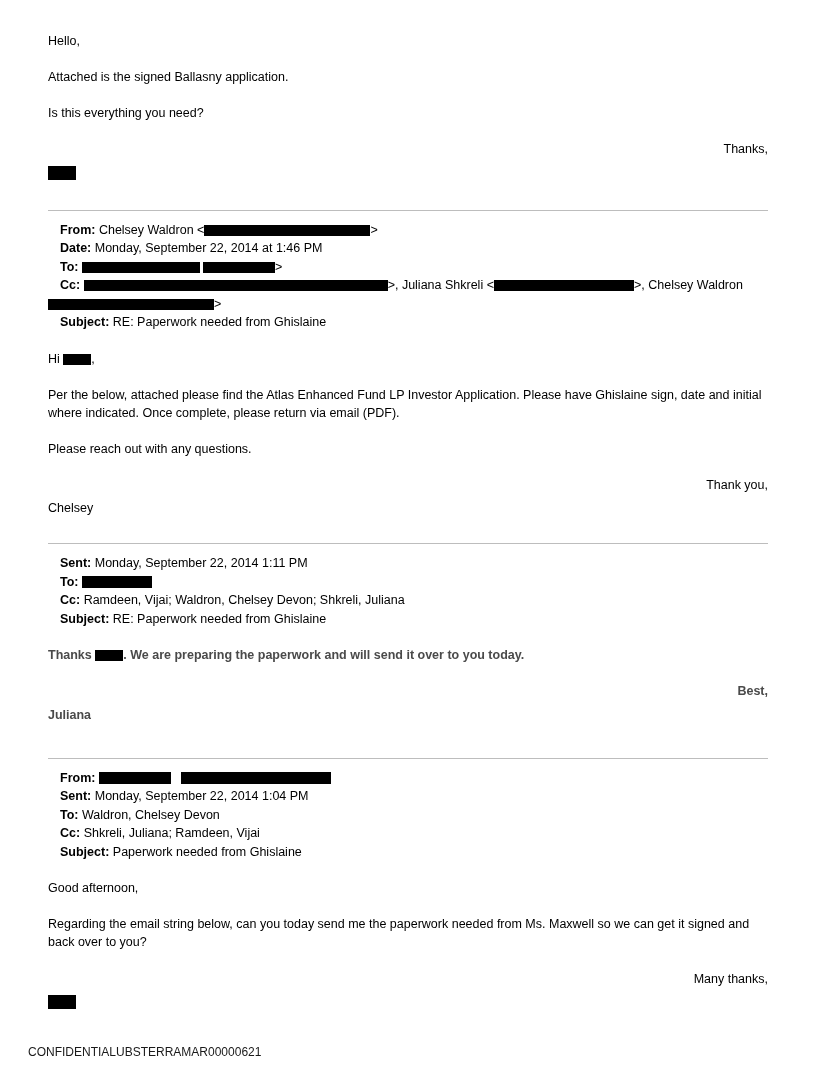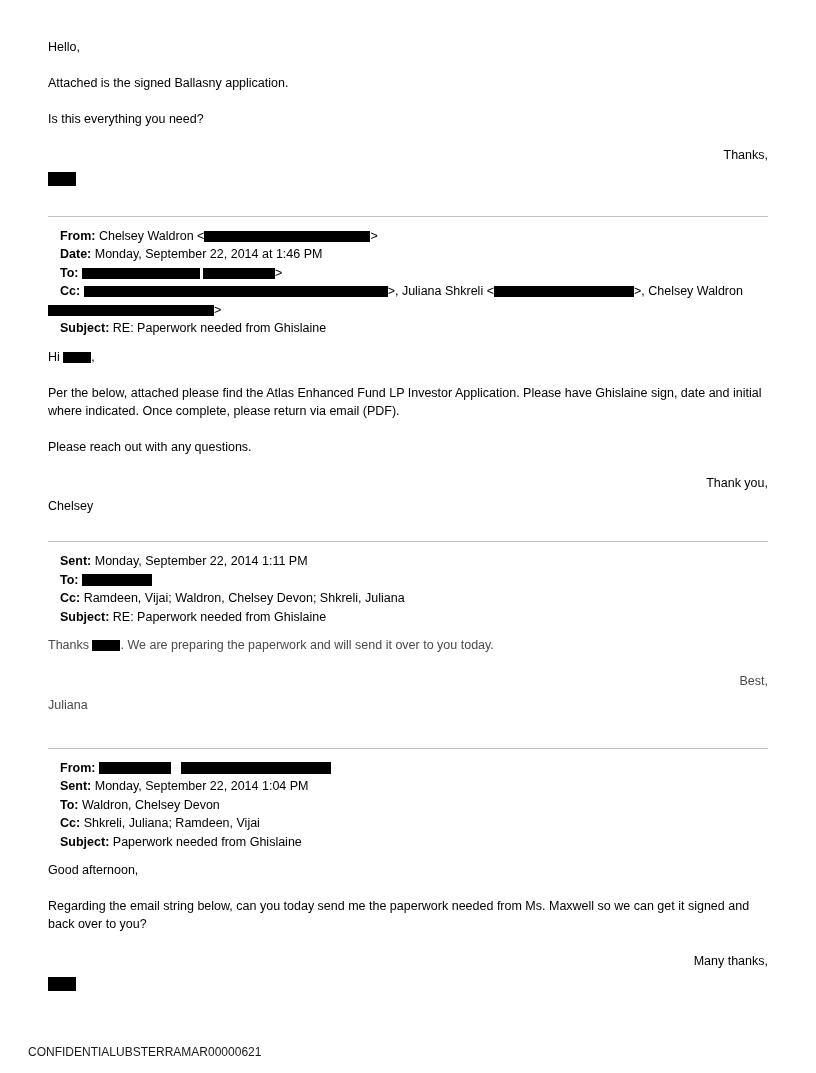--- a/index.html
+++ b/index.html
@@ -18,21 +18,21 @@
   .page {
     position: relative;
     width: 816px;
     height: 1073px;
     box-sizing: border-box;
     padding: 0;
   }
   .content {
     position: absolute;
     left: 48px;
-    top: 38px;
+    top: 32px;
     width: 720px;
   }
   .p {
     font-size: 12.5px;
     line-height: 1.45;
     margin: 0 0 18px 0;
   }
   .p.tight {
     margin-bottom: 5px;
     text-align: right;
@@ -66,24 +66,25 @@
     margin: 0;
   }
   .hdr b {
     font-weight: bold;
     margin-left: 12px;
   }
   .block {
     margin-bottom: 0;
   }
   .body-block {
-    margin-top: 10px;
+    margin-top: 18px;
   }
   .gray {
     color: #4a4a4a;
+    font-weight: bold;
   }
   .footer {
     position: absolute;
     left: 28px;
     right: 28px;
     bottom: 14px;
     display: flex;
     justify-content: flex-start;
     font-size: 12px;
     color: #1a1a1a;

